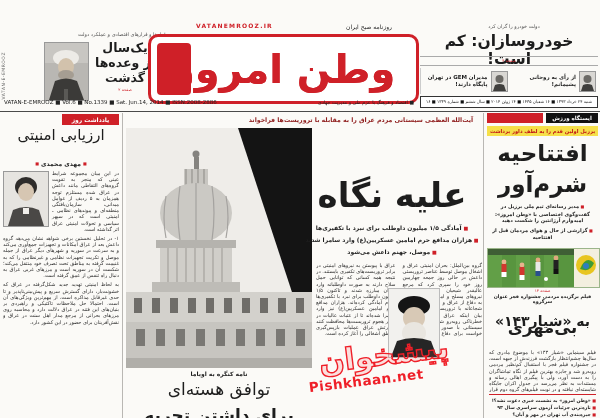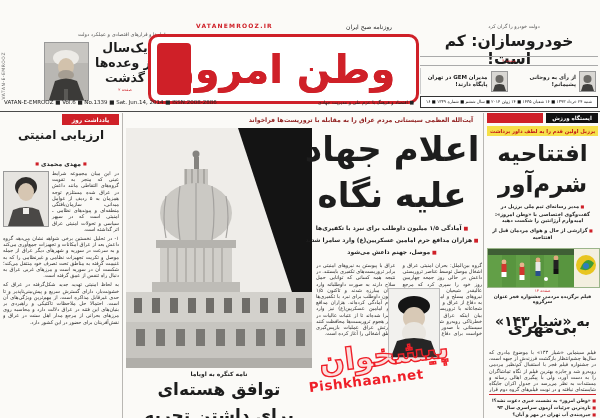--- a/index.html
+++ b/index.html
@@ -44,31 +44,31 @@
   .date-bar{left:420px;top:96px;width:176px;height:10px;border:1px solid #333;background:#fff;
     font-size:4.2px;line-height:9px;color:#111;overflow:hidden;direction:rtl;}
   .info-en{left:4px;top:99px;width:230px;font-size:5.5px;color:#222;}
   .slogan{left:248px;top:100px;width:166px;font-size:4.8px;color:#222;direction:rtl;}
   .mast-rule{left:0;top:111px;width:600px;border-top:1.5px solid #4a4a4a;}
 
   
   .vline-left{left:122px;top:113px;height:305px;border-left:1px solid var(--gray-line);}
   .note-label{left:62px;top:114px;width:57px;height:11px;background:var(--red);color:#fff;
     font-size:6px;line-height:11px;font-weight:bold;}
-  .note-head{left:2px;top:128px;width:118px;font-size:12px;line-height:15px;font-weight:700;}
+  .note-head{left:2px;top:128px;width:118px;font-size:15px;line-height:15px;font-weight:400;}
   .note-author{left:2px;top:160px;width:118px;font-size:6px;font-weight:bold;}
   .note-author::before,.note-author::after{content:"■";color:var(--red);font-size:4px;margin:0 2px;vertical-align:1px;}
   .note-body{left:3px;top:170px;width:116px;height:246px;overflow:hidden;}
   .note-body p{margin:0 0 3px 0;}
   .author-photo{float:left;width:44px;height:54px;margin:1px 3px 2px 0;border:1px solid #999;overflow:hidden;}
 
   
   .capitol{left:126px;top:128px;width:186px;height:240px;overflow:hidden;}
   .cap-caption{left:126px;top:370px;width:186px;font-size:6px;font-weight:bold;}
-  .cap-head{left:126px;top:379px;width:186px;font-size:17px;font-weight:700;}
+  .cap-head{left:126px;top:379px;width:186px;font-size:17px;font-weight:400;}
   .cap-head-cut{left:126px;top:405px;width:186px;font-size:17px;font-weight:800;}
 
   
   .lead-kicker{left:240px;top:116px;width:242px;font-size:6.2px;font-weight:bold;color:#8e1b1b;}
   .lead-h1{left:302px;top:126px;width:180px;font-size:34px;line-height:46px;font-weight:800;}
   .lead-h2{left:302px;top:172px;width:180px;font-size:34px;line-height:46px;font-weight:800;}
   .lead-bullets{left:302px;top:222px;width:180px;}
   .lead-bullets div{font-size:6px;line-height:12px;font-weight:bold;}
   .lead-bullets div::before{content:"■ ";color:var(--red);font-size:5px;}
   .lead-body{left:316px;top:262px;width:166px;height:156px;overflow:hidden;
@@ -233,21 +233,20 @@
         <rect x="170" y="201" width="9" height="17"></rect>
       </g>
       <rect x="0" y="230" width="186" height="10" fill="#b0aea9"></rect>
     </svg>
   </div>
   <div class="abs cap-caption c rtl">نامه کنگره به اوباما</div>
   <div class="abs cap-head c rtl">توافق هسته‌ای</div>
   <div class="abs cap-head-cut c rtl">برای داشتن تجربه</div>
 
   <div class="abs lead-kicker c rtl">آیت‌الله العظمی سیستانی مردم عراق را به مقابله با تروریست‌ها فراخواند</div>
-  <div class="abs lead-h1 c rtl">اعلام جهاد</div>
   <div class="abs lead-h2 c rtl">علیه نگاه</div>
   <div class="abs lead-bullets c rtl">
     <div>آمادگی ۱/۵ میلیون داوطلب برای نبرد با تکفیری‌ها</div>
     <div>هزاران مدافع حرم امامین عسکریین(ع) وارد سامرا شدند</div>
     <div>موصل، جهنم داعش می‌شود</div>
   </div>
   <div class="abs lead-body tiny rtl just">گروه بین‌الملل: بحران امنیتی عراق و اشغال موصل توسط عناصر تروریستی داعش در حالی روز جمعه چهارمین روز خود را سپری کرد که مرجع عالیقدر شیعیان عراق، مردم و نیروهای مسلح و امنیتی این کشور را به دفاع از عراق و مقدسات و مقابله شجاعانه با تروریست‌ها فراخواند. با بیان اینکه عراق با اوضاع بسیار خطرناکی روبه‌رو شده است، آیت‌الله سیستانی با صدور فتوایی از مردم خواست برای دفاع از کشور و ملت عراق با پیوستن به نیروهای امنیتی در برابر تروریست‌های تکفیری بایستند. در نتیجه همه کسانی که توانایی حمل سلاح دارند به صورت داوطلبانه وارد میدان مبارزه شدند و تاکنون ۱/۵ میلیون داوطلب برای نبرد با تکفیری‌ها اعلام آمادگی کرده‌اند. هزاران مدافع حرم امامین عسکریین(ع) نیز وارد سامرا شده‌اند تا از عتبات عالیات در برابر هجوم تروریست‌ها محافظت کنند و ارتش عراق عملیات بازپس‌گیری مناطق اشغالی را آغاز کرده است.</div>
   <div class="abs sistani">
     <svg width="50" height="68" viewBox="0 0 50 68">
       <rect width="50" height="68" fill="#f2f1ee"></rect>

